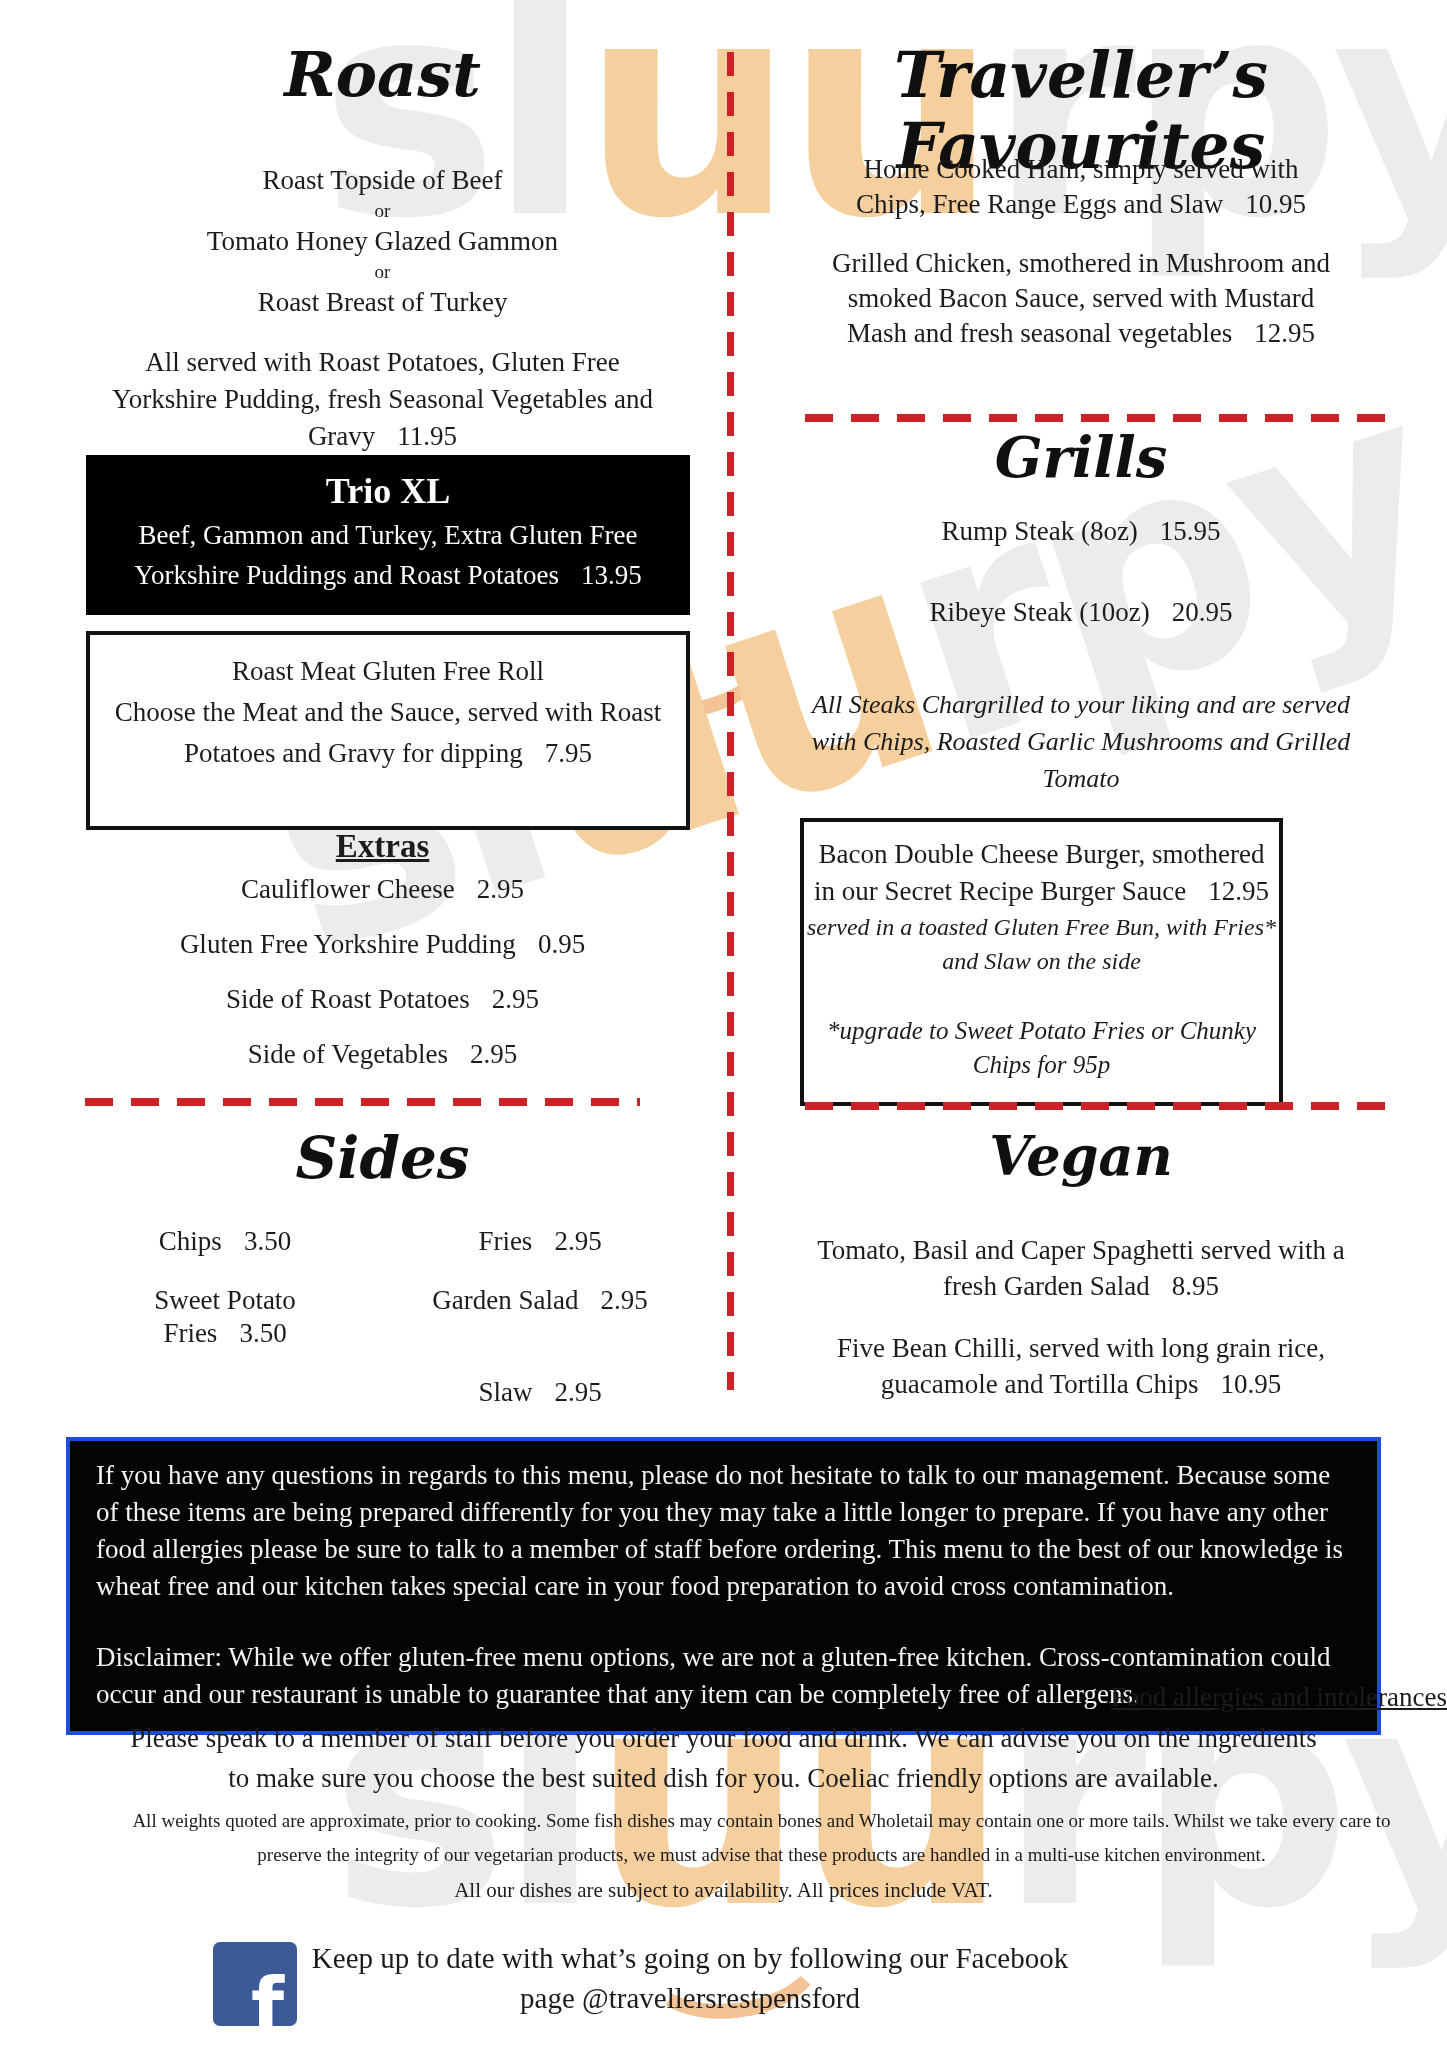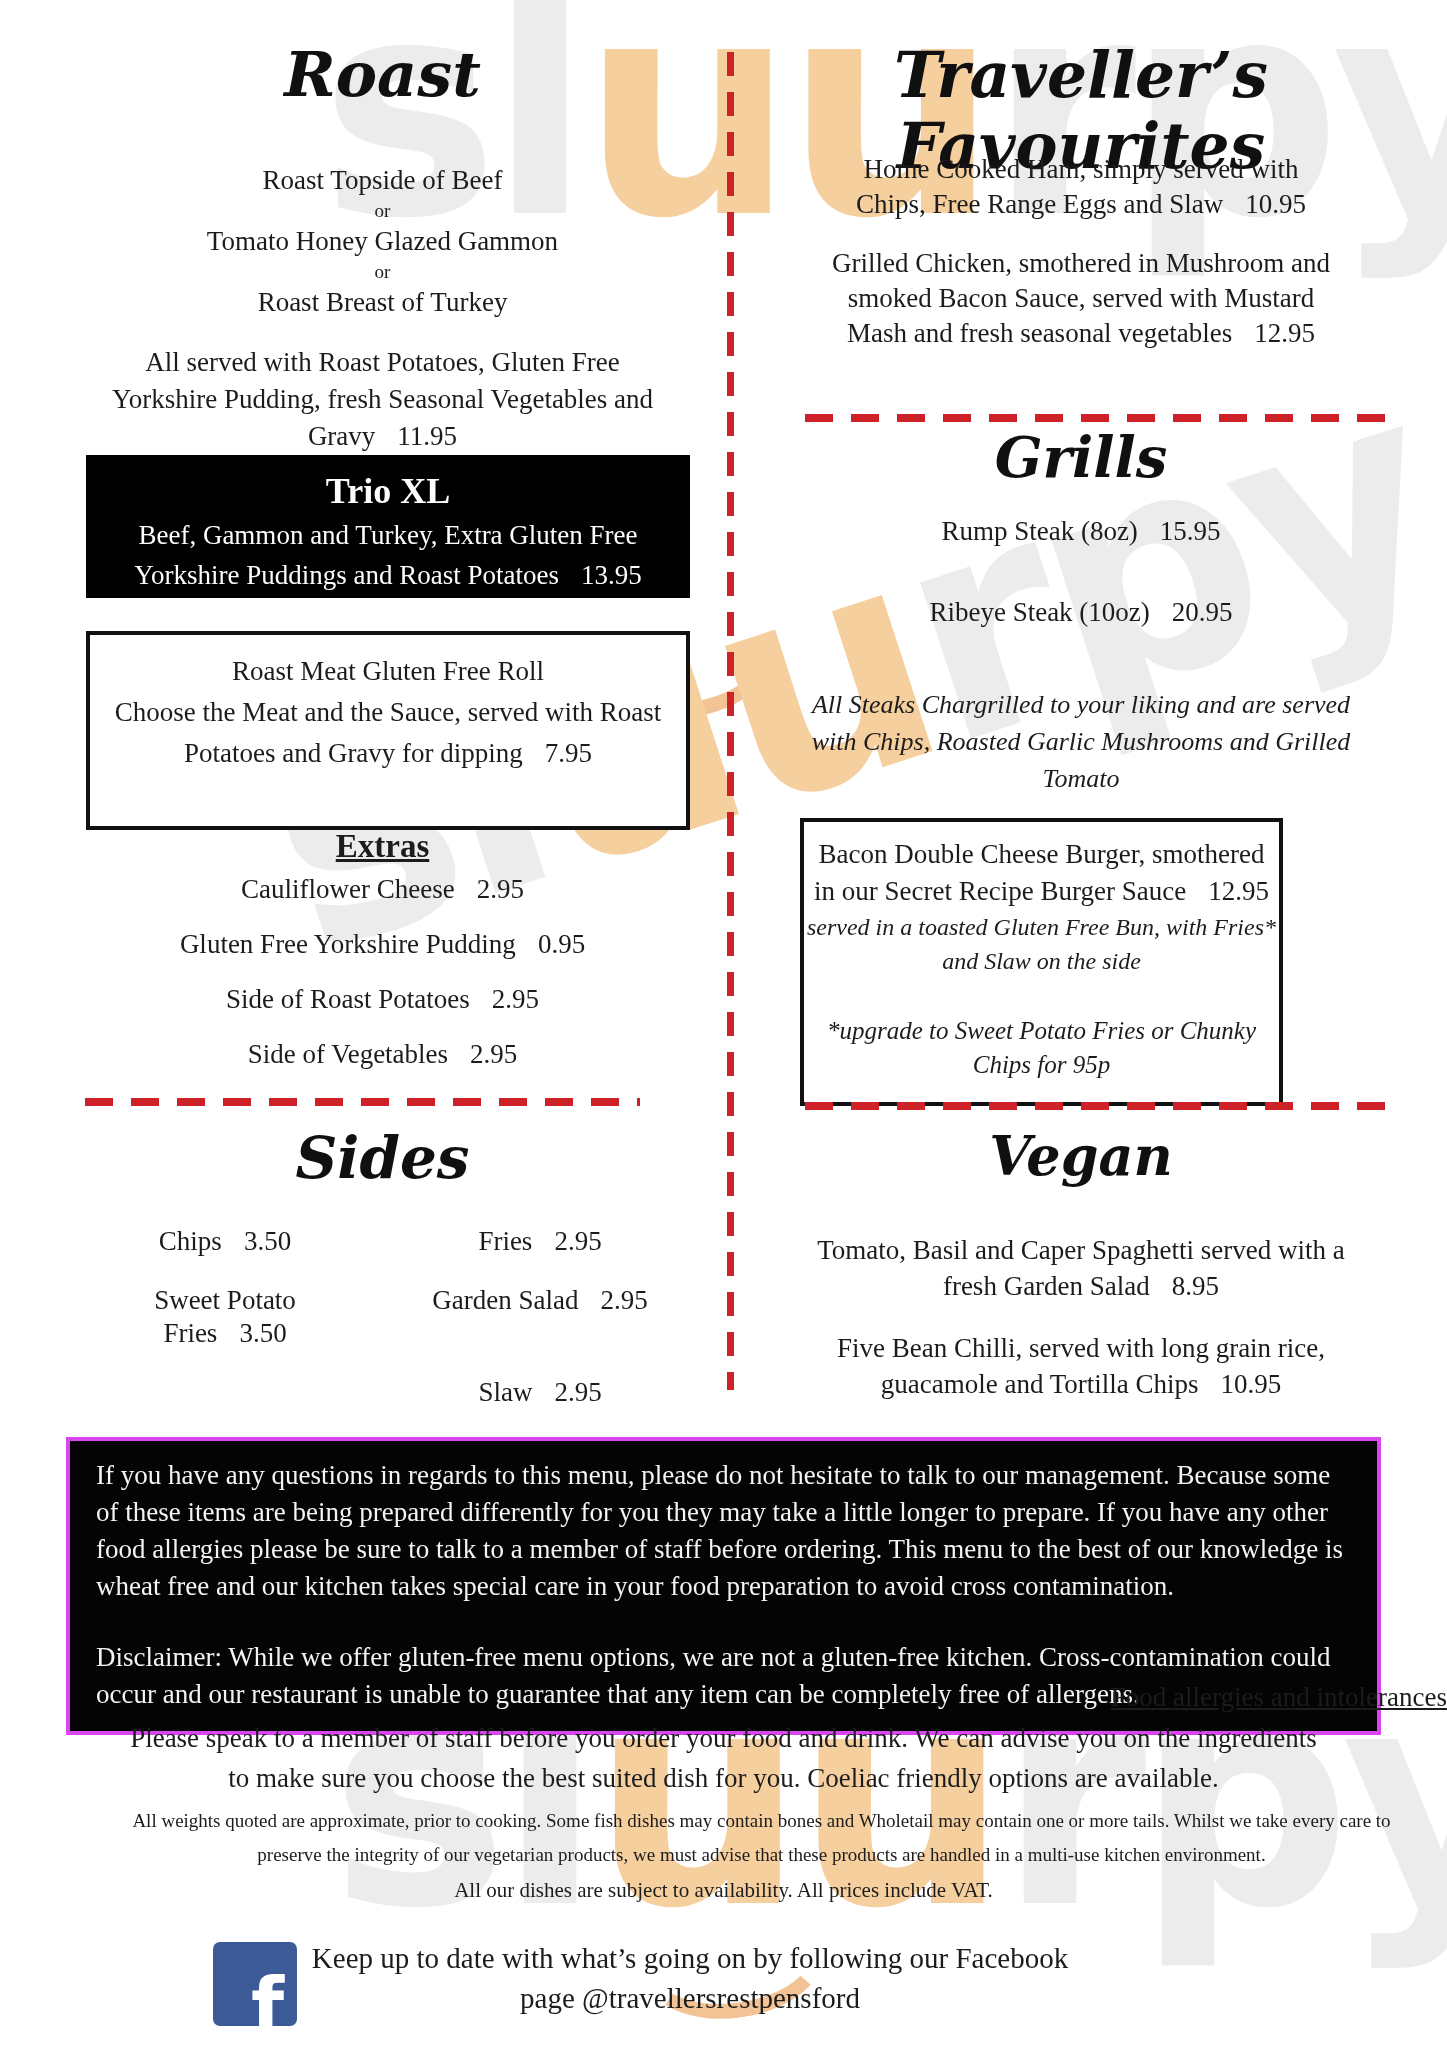--- a/index.html
+++ b/index.html
@@ -41,37 +41,37 @@
   }
   
   .item{font-size:27px;line-height:35px;}
   .price{margin-left:22px;white-space:nowrap;}
   .or{font-size:19px;line-height:26px;color:#222;}
   .desc{font-size:27px;line-height:37px;}
   .note-italic{font-style:italic;font-size:26px;line-height:37px;}
   
   .black-box{
     background:#000;color:#fdfdfd;text-align:center;
-    padding:12px 18px 3px 18px;box-sizing:border-box;
+    padding:12px 18px 20px 18px;box-sizing:border-box;
   }
   .black-box .title{font-size:36px;font-weight:bold;line-height:48px;}
   .black-box .bdesc{font-size:27px;line-height:40px;}
   .outline-box{
     border:4px solid #111;background:#fff;text-align:center;
     box-sizing:border-box;
   }
   .extras-head{font-size:33px;font-weight:bold;text-decoration:underline;}
   .extras-item{font-size:27px;line-height:27px;margin-bottom:28px;}
   
   .sides-grid{display:grid;grid-template-columns:300px 300px;column-gap:15px;row-gap:26px;align-items:start;}
   .sides-cell{font-size:27px;line-height:33px;}
   
   .notice-box{
     left:66px;top:1437px;width:1315px;box-sizing:border-box;
-    background:#040404;border:4px solid #d946ef;color:#f4f4f4;
+    background:#040404;border:4px solid #1d4ed8;color:#f4f4f4;
     padding:16px 26px 18px 26px;text-align:left;
     font-size:27px;line-height:37px;
   }
   .notice-box p{margin:0 0 34px 0;}
   .notice-box p:last-child{margin-bottom:0;}
   .center-text{left:0;width:1447px;text-align:center;}
   .allergy-heading{font-size:27px;text-decoration:underline;}
   .allergy-text{font-size:27px;line-height:40px;}
   .small-print{font-size:19px;line-height:34px;}
   .availability{font-size:21px;}

